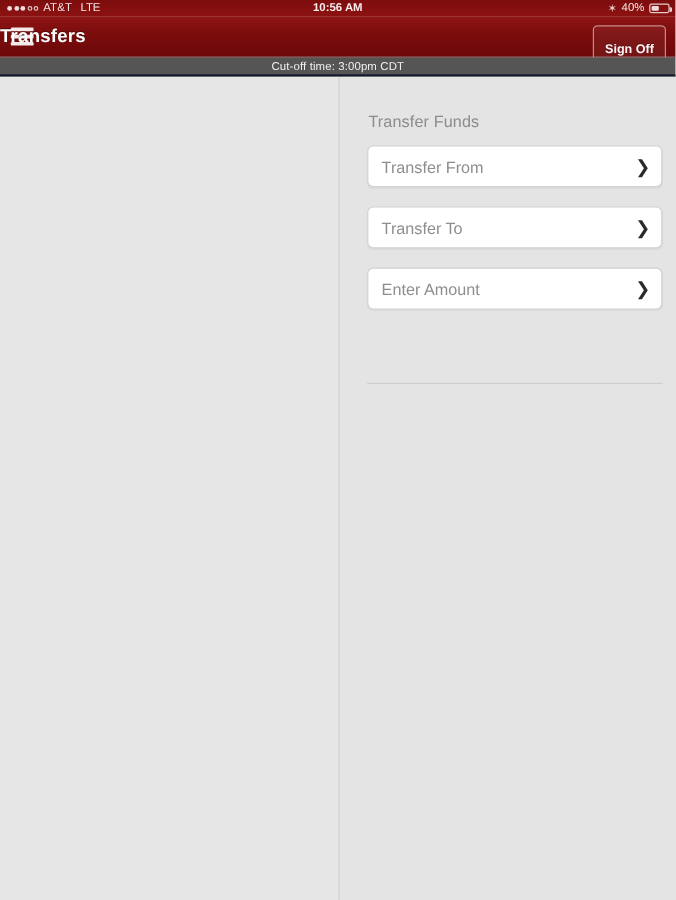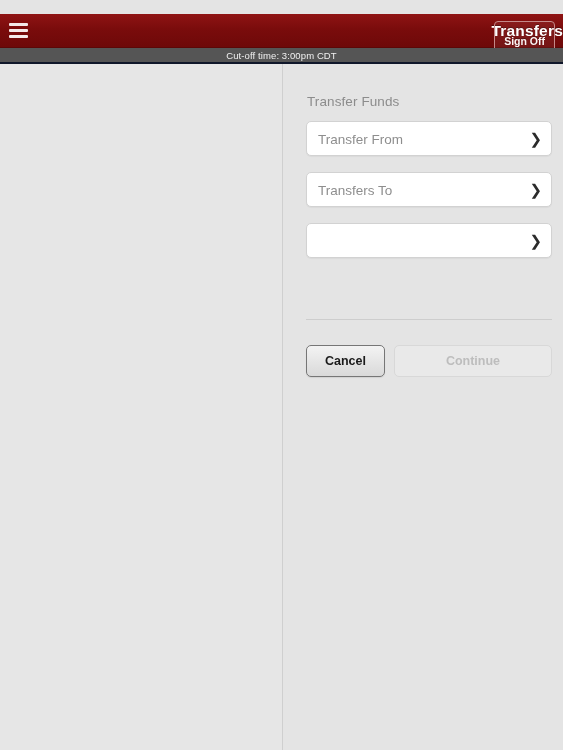--- a/index.html
+++ b/index.html
@@ -48,21 +48,21 @@
     border-bottom:1px solid #5d0707;
   }
   .hamburger {
     position:absolute; left:9px; top:9px; width:19px; height:15px;
     display:flex; flex-direction:column; justify-content:space-between;
     cursor:pointer;
   }
   .hamburger span { display:block; height:3px; background:#f4eaea; border-radius:1px; }
   .nav-title {
     position:absolute; left:0; top:0; width:563px; height:34px;
-    line-height:34px; text-align:right;
+    line-height:34px; text-align:left;
     color:#ffffff; font-size:15.5px; font-weight:bold; letter-spacing:.2px;
     text-shadow:0 -1px 0 rgba(0,0,0,.35);
   }
   .signoff {
     position:absolute; right:8px; top:7px;
     padding:13px 9px 4px;
     border:1px solid #c48a8a; border-radius:4px;
     color:#fdf4f4; font-size:10.5px; font-weight:bold;
     background:rgba(255,255,255,.05);
     text-shadow:0 -1px 0 rgba(0,0,0,.3);
@@ -149,20 +149,41 @@
     color:#bdbdbd;
     line-height:30px;
     cursor:default;
   }
 </style>
 </head>
 <body>
 
 <div id="app">
 
+  <div class="statusbar">
+    <div class="sb-left">
+      <span class="sb-dots">
+        <i></i>
+        <i></i>
+        <i></i>
+        <i class="empty"></i>
+        <i class="empty"></i>
+      </span>
+      <span class="sb-carrier">AT&amp;T</span>
+      <span class="sb-lte">LTE</span>
+    </div>
+    <div class="sb-time">10:56 AM</div>
+    <div class="sb-right">
+      <span class="bt-icon">✶</span>
+      <span class="sb-pct">40%</span>
+      <span class="batt">
+          <i></i>
+        </span>
+    </div>
+  </div>
 
   <div class="navbar">
     <div class="hamburger">
       <span></span>
       <span></span>
       <span></span>
     </div>
     <div class="nav-title">Transfers</div>
     <div class="signoff">Sign Off</div>
   </div>
@@ -176,29 +197,28 @@
     <div class="right-pane">
 
       <div class="section-title">Transfer Funds</div>
 
       <div class="field field-f1">
         <span class="field-label">Transfer From</span>
         <span class="chev">❯</span>
       </div>
 
       <div class="field field-f2">
-        <span class="field-label">Transfers To</span>
+        <span class="field-label">Transfer To</span>
         <span class="chev">❯</span>
       </div>
 
       <div class="field field-f3">
+        <span class="field-label">Enter Amount</span>
         <span class="chev">❯</span>
       </div>
 
 
       <div class="divider"></div>
 
-      <div class="btn btn-cancel">Cancel</div>
-      <div class="btn btn-continue">Continue</div>
 
     </div>
   </div>
 </div>
 
 </body></html>

